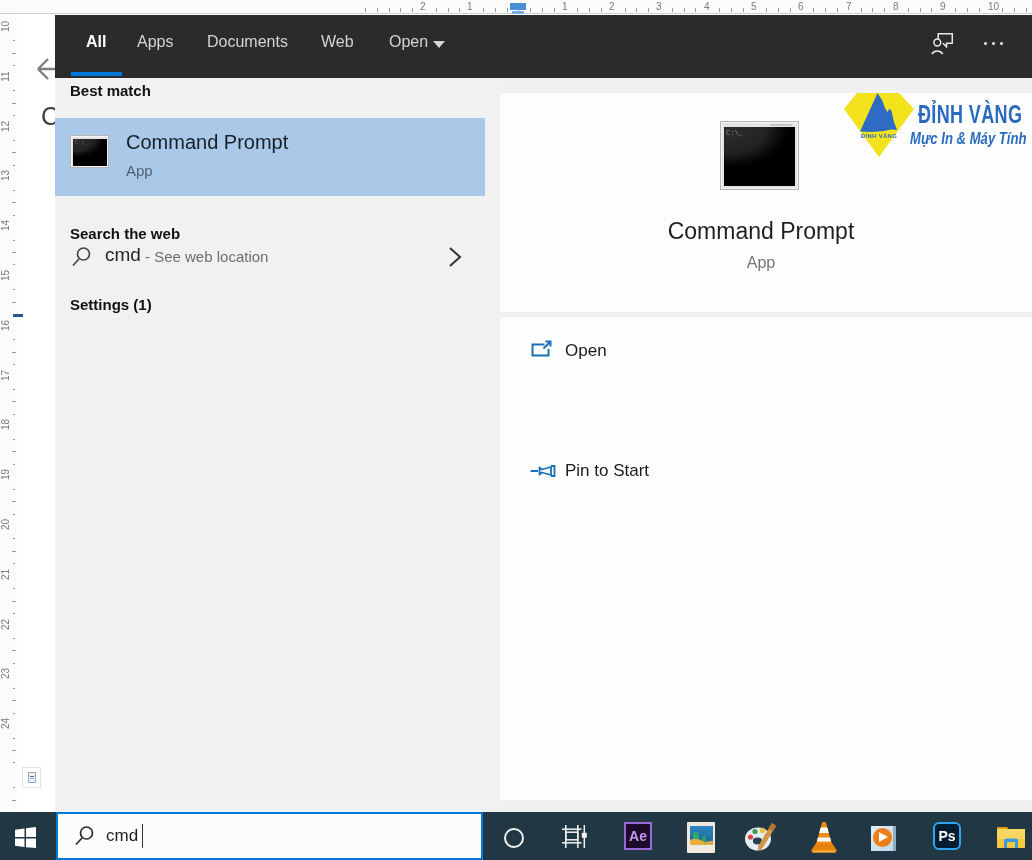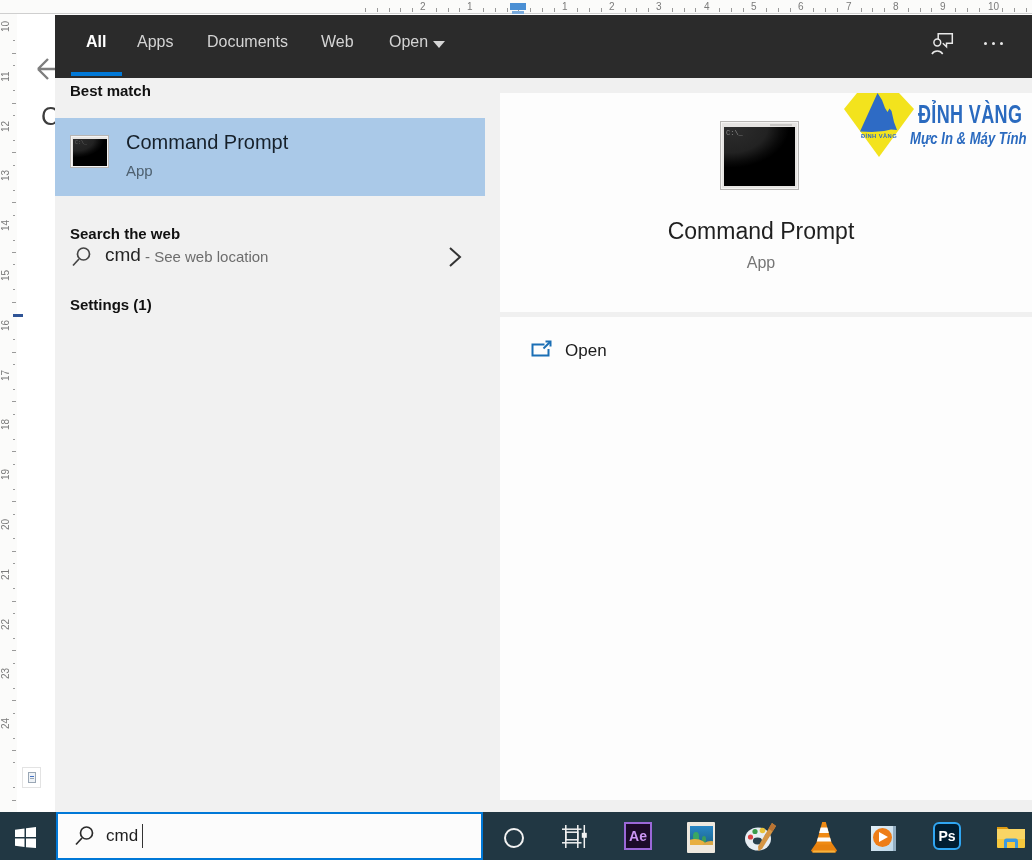--- a/index.html
+++ b/index.html
@@ -253,20 +253,28 @@
     </div>
     <div id="card2">
       <div class="action" style="top:14px;">
         <svg width="22" height="22" viewBox="0 0 22 22">
           <path d="M14.5 4.5 L2.5 4.5 L2.5 15.5 L18.5 15.5 L18.5 9" fill="none" stroke="#1b6fb5" stroke-width="2"></path>
           <path d="M13.5 8.5 L20 2" fill="none" stroke="#1b6fb5" stroke-width="2"></path>
           <path d="M15.5 1.5 L20.5 1.5 L20.5 6.5" fill="none" stroke="#1b6fb5" stroke-width="2"></path>
         </svg>
         <span class="txt">Open</span>
         </div>
+      <div class="action" style="top:134px;">
+        <svg width="26" height="18" viewBox="0 0 26 18">
+          <path d="M0.5 9 L8 9" stroke="#1b6fb5" stroke-width="2"></path>
+          <path d="M9.5 5.5 L9.5 12.5 L12 10.5 L21 13 L21 5 L12 7.5 Z" fill="none" stroke="#1b6fb5" stroke-width="1.8" stroke-linejoin="round"></path>
+          <path d="M21 4 L24.5 4 L24.5 14 L21 14" fill="none" stroke="#1b6fb5" stroke-width="1.8"></path>
+        </svg>
+        <span class="txt">Pin to Start</span>
+        </div>
     </div>
   </div>
 </div>
 
 <div class="abs" id="taskbar">
 
   <svg style="position:absolute; left:15px; top:15px;" width="21" height="21" viewBox="0 0 21 21">
     <polygon points="0,2.8 9.5,1.5 9.5,10 0,10" fill="#fff"></polygon>
     <polygon points="11,1.3 21,0 21,10 11,10" fill="#fff"></polygon>
     <polygon points="0,11.5 9.5,11.5 9.5,20 0,18.7" fill="#fff"></polygon>

